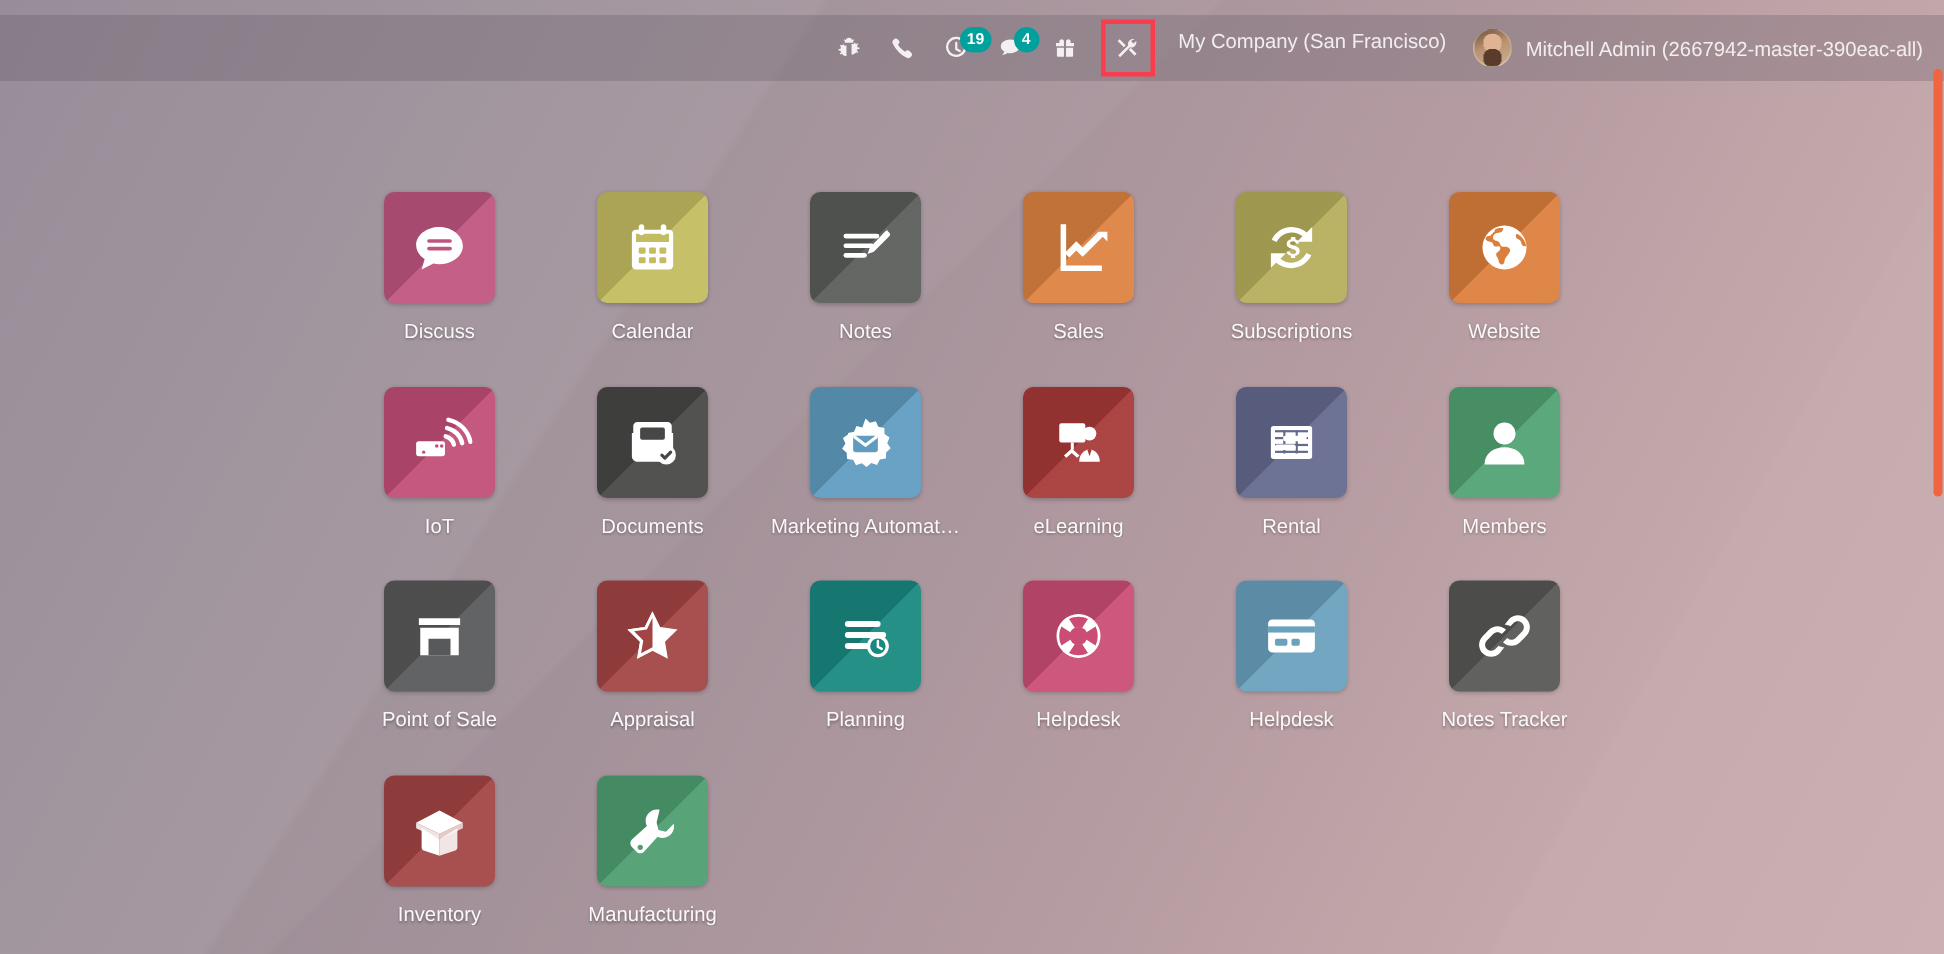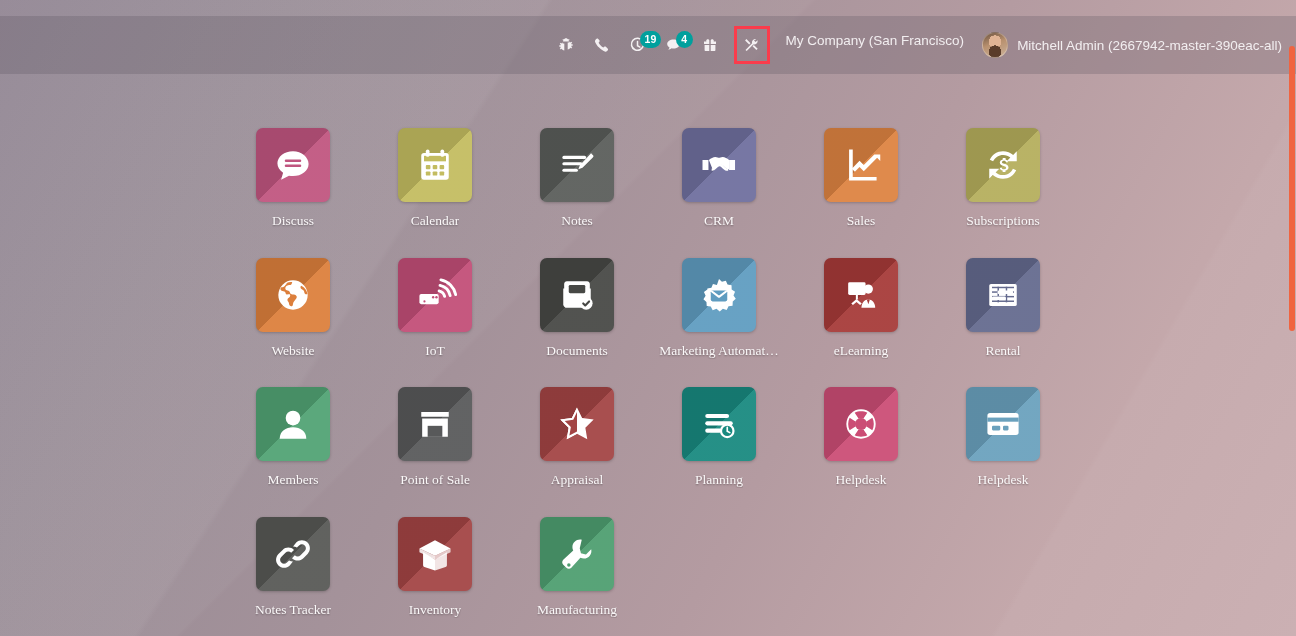--- a/index.html
+++ b/index.html
@@ -18,21 +18,21 @@
   .wall-streak {
     position: absolute; inset: 0;
     background:
       linear-gradient(123deg, rgba(255,255,255,0.05) 0 32%, rgba(255,255,255,0) 32.4% 100%),
       linear-gradient(300deg, rgba(255,255,255,0.04) 0 18%, rgba(255,255,255,0) 18.4% 100%);
     pointer-events: none;
   }
 
   
   #topbar {
-    position: absolute; top: 16px; left: 0; right: 0; height: 58px;
+    position: absolute; top: 10px; left: 0; right: 0; height: 44px;
     display: flex; align-items: center; justify-content: flex-end;
     padding-right: 14px;
     background: rgba(90,80,92,0.26);
     color: #f2eef0;
     font-size: 13.5px;
   }
   .sys-icon {
     width: 30px; height: 30px;
     display: flex; align-items: center; justify-content: center;
     position: relative;
@@ -71,21 +71,20 @@
 
   
   #apps {
     position: absolute;
     top: 128px; left: 0; right: 0; bottom: 0;
     display: grid;
     grid-template-columns: repeat(6, 142px);
     justify-content: center;
     row-gap: 10px;
     padding-left: 0;
-    font-family: Liberation Serif, serif;
   }
   .app {
     width: 142px;
     display: flex; flex-direction: column; align-items: center;
     cursor: pointer;
     text-decoration: none;
   }
   .tile {
     width: 74px; height: 74px;
     border-radius: 7px;
@@ -214,30 +213,20 @@
         <svg width="44" height="44" viewBox="0 0 48 48" fill="#fff">
           <rect x="8" y="14" width="26" height="3.4" rx="1.7"></rect>
           <rect x="8" y="21" width="22" height="3.4" rx="1.7"></rect>
           <rect x="8" y="28" width="17" height="3.4" rx="1.7"></rect>
           <path d="M38.6 10.5 41.5 13.4c.6.6.6 1.6 0 2.2L30 27.1l-4.5 1.6 1.6-4.5L38.6 12c.6-.6 1.6-.6 2.2 0z"></path>
         </svg>
       </div>
       <div class="app-label">Notes</div>
     </div>
     <div class="app">
-      <div class="tile" style="background: rgb(111, 111, 158);">
-        <svg width="44" height="44" viewBox="0 0 48 48" fill="#fff">
-          <path d="M6 18.5h6.5v11H6zM41.5 18.5H35v11h6.5z"></path>
-          <path d="M13 18.5c2.2-1.8 4.6-3.3 7-3.3 1.9 0 3.2 1 4 1 .8 0 2.1-1 4-1 2.4 0 4.8 1.5 7 3.3v10c-1.6.2-3-.4-4.5-1.8-2-1.8-3.4-3.5-4.6-3.5-1.7 0-2.6 1.5-4.4 3.3-1.6 1.6-3.3 2.3-4.5 2z"></path>
-          <path d="M20.6 25.2c1.9-1.9 3-3.1 4.2-3.1 1.4 0 2.6 1.3 4.8 3.4 1.6 1.6 2.8 2.4 4.4 2.4v2.4c-2.1.3-3.6-.5-5.3-2-1.8-1.6-3-3-4-3-1.2 0-2.3 1.3-4 2.9-1.5 1.5-3 2.2-4.7 2v-2.4c1.7.1 3.1-1 4.6-2.6z"></path>
-        </svg>
-      </div>
-      <div class="app-label">CRM</div>
-    </div>
-    <div class="app">
       <div class="tile" style="background: rgb(221, 131, 65);">
         <svg width="44" height="44" viewBox="0 0 48 48" fill="#fff">
           <path d="M11 7h4v30h26v4H11z"></path>
           <path d="M38.5 12.5 27 24l-4.6-4.6L14 28l3.3 3.3 5.1-5.1 4.6 4.6 14.6-14.6 3.4 3.4V12.5z"></path>
         </svg>
       </div>
       <div class="app-label">Sales</div>
     </div>
     <div class="app">
       <div class="tile" style="background: rgb(181, 174, 92);">

